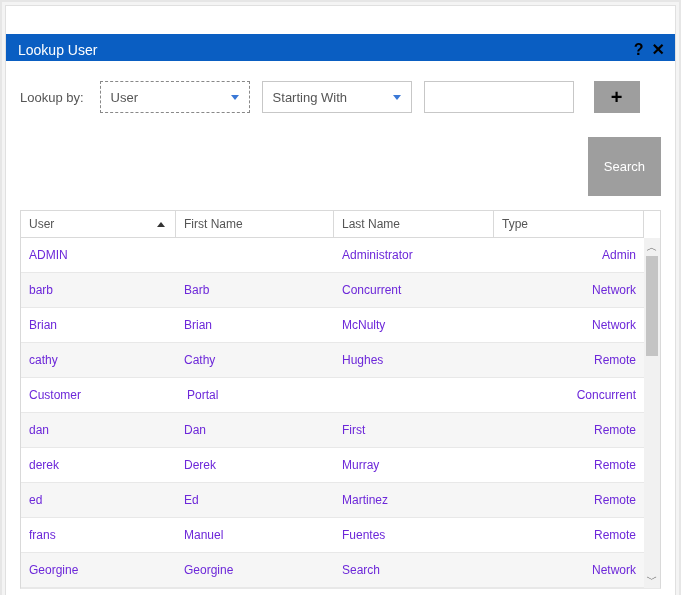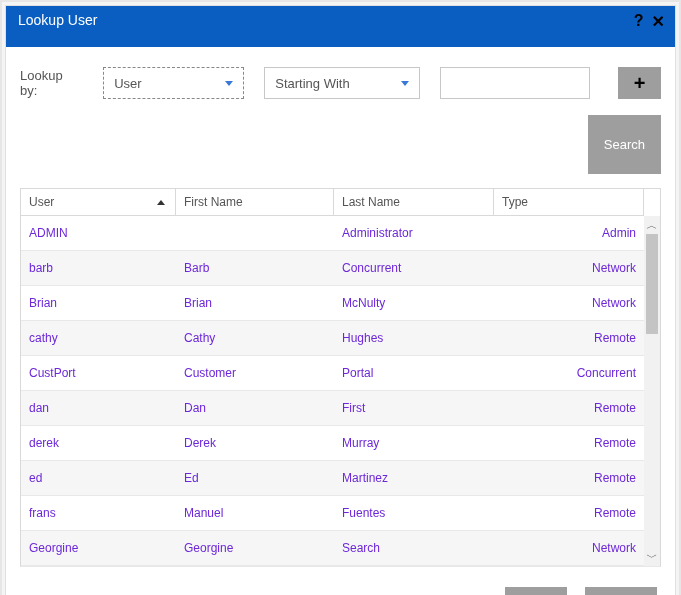--- a/index.html
+++ b/index.html
@@ -3,27 +3,29 @@
 <meta charset="utf-8">
 <style>
   * { box-sizing: border-box; margin: 0; padding: 0; }
   body { font-family: Arial, Helvetica, sans-serif; background: #fff; width: 681px; }
   .outer-wrap { border: 2px solid #e6e6e6; padding: 3px; background: #f4f4f4; }
   .dialog { background: #fff; border: 1px solid #e0e0e0; }
   .titlebar {
     background: #0a5ec2;
     color: #fff;
     display: flex;
-    padding: 6px 10px 16px 12px;
+    align-items: center;
+    padding: 6px 10px 2px 12px;
     font-size: 14px;
+    margin-top: 28px;
   }
   .titlebar .title { flex: 1; }
   .titlebar .ticon { color: #000; font-weight: bold; font-size: 16px; margin-left: 8px; cursor: pointer; }
   .content { padding: 20px 14px 14px 14px; }
-  .filter-row { display: flex; align-items: center; gap: 20px; margin-bottom: 16px; }
+  .filter-row { display: flex; align-items: center; gap: 12px; margin-bottom: 24px; }
   .label { color: #555; font-size: 13px; margin-right: 4px;}
   .select-box {
     border: 1px solid #c7c7c7;
     height: 32px;
     display: flex;
     align-items: center;
     padding: 0 10px;
     font-size: 13px;
     color: #555;
     background: #fff;
@@ -32,21 +34,21 @@
   }
   .select-box.dashed { border: 1px dashed #888; }
   .select-box .sel-text { flex: 1; }
   .select-box .caret {
     width: 0; height: 0;
     border-left: 4px solid transparent;
     border-right: 4px solid transparent;
     border-top: 5px solid #3a78d6;
   }
   .select-box.user { width: 150px; }
-  .select-box.starting { width: 166px; }
+  .select-box.starting { width: 150px; }
   .text-input {
     border: 1px solid #c7c7c7;
     height: 32px; width: 150px;
     background: #fff;
     padding: 0 8px;
     font-size: 13px;
   }
   .plus-btn {
     width: 46px; height: 32px;
     background: #9e9e9e;
@@ -199,21 +201,20 @@
                 <div class="td col-last">McNulty</div>
                 <div class="td col-type">Network</div>
               </div>
               <div class="trow">
                 <div class="td col-user">cathy</div>
                 <div class="td col-first">Cathy</div>
                 <div class="td col-last">Hughes</div>
                 <div class="td col-type">Remote</div>
               </div>
               <div class="trow">
-                <div class="td col-user">CustPort</div>
                 <div class="td col-first">Customer</div>
                 <div class="td col-last">Portal</div>
                 <div class="td col-type">Concurrent</div>
               </div>
               <div class="trow">
                 <div class="td col-user">dan</div>
                 <div class="td col-first">Dan</div>
                 <div class="td col-last">First</div>
                 <div class="td col-type">Remote</div>
               </div>

